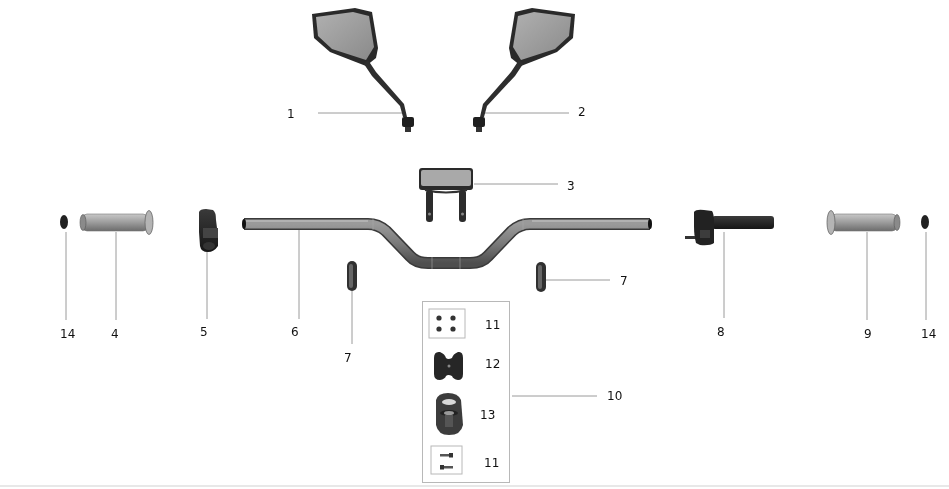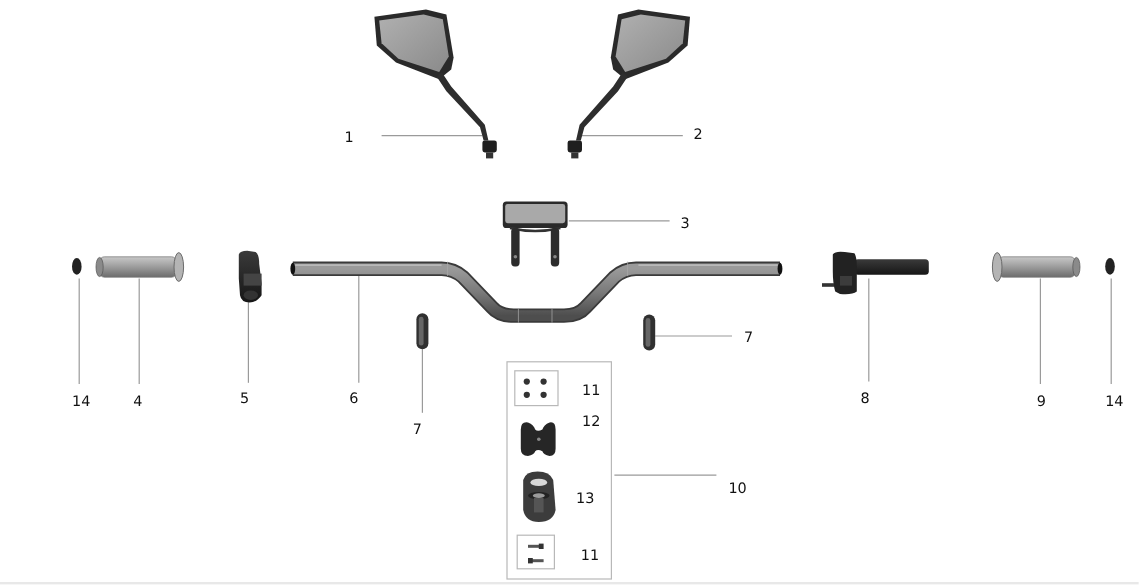--- a/index.html
+++ b/index.html
@@ -170,16 +170,16 @@
 <span class="label" style="left:60px;top:327px">14</span>
 <span class="label" style="left:111px;top:327px">4</span>
 <span class="label" style="left:200px;top:325px">5</span>
 <span class="label" style="left:291px;top:325px">6</span>
 <span class="label" style="left:344px;top:351px">7</span>
 <span class="label" style="left:620px;top:274px">7</span>
 <span class="label" style="left:717px;top:325px">8</span>
 <span class="label" style="left:864px;top:327px">9</span>
 <span class="label" style="left:921px;top:327px">14</span>
 <span class="label" style="left:485px;top:318px">11</span>
-<span class="label" style="left:485px;top:344px">12</span>
+<span class="label" style="left:485px;top:357px">12</span>
 <span class="label" style="left:480px;top:408px">13</span>
 <span class="label" style="left:484px;top:456px">11</span>
-<span class="label" style="left:607px;top:400px">10</span>
+<span class="label" style="left:607px;top:389px">10</span>
 
 </body></html>

